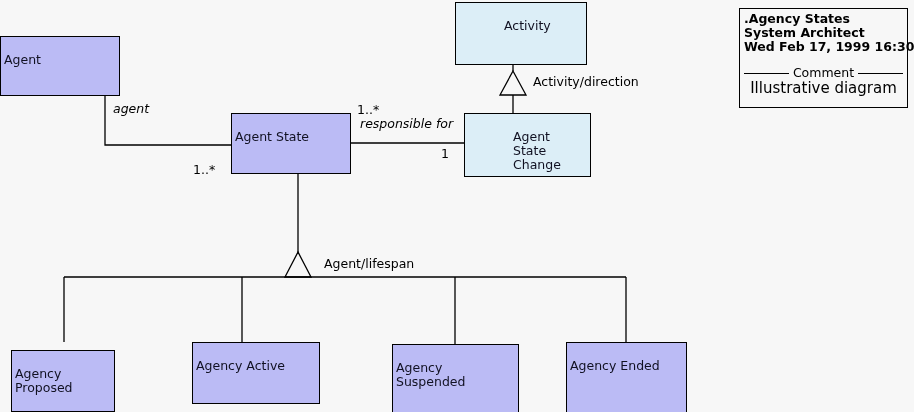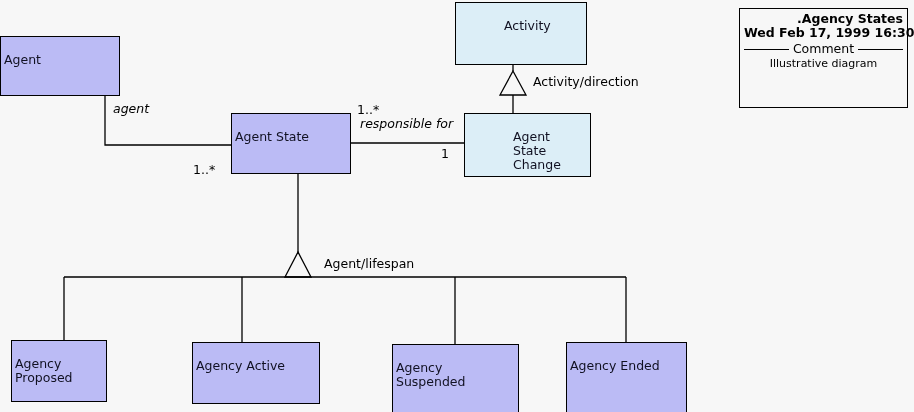--- a/index.html
+++ b/index.html
@@ -57,47 +57,47 @@
     box-sizing: border-box;
     border: 1px solid #000000;
     background: #f7f7f7;
     left: 739px;
     top: 8px;
     width: 169px;
     height: 100px;
     padding: 3px 4px 0 4px;
   }
   .title-block .tb-line {
-    text-align: right;
+    text-align: left;
     font-size: 12.5px;
     font-weight: bold;
     line-height: 14px;
     color: #000000;
     white-space: nowrap;
   }
   .tb-sep {
     display: flex;
     align-items: center;
     gap: 4px;
-    margin-top: 2px;
+    margin-top: 12px;
   }
   .tb-sep .rule {
     flex: 1 1 auto;
     height: 0;
     border-top: 1px solid #000000;
   }
   .tb-sep .cap {
     font-size: 12.5px;
     line-height: 14px;
     color: #000000;
     white-space: nowrap;
   }
   .tb-note {
     text-align: center;
-    font-size: 11px;
+    font-size: 15px;
     line-height: 14px;
     color: #000000;
     margin-top: 1px;
     white-space: nowrap;
   }
 </style>
 </head>
 <body>
 
 <div id="canvas">
@@ -139,21 +139,21 @@
 
   <div class="uml-class cyan" style="left:455px; top:2px; width:132px; height:63px;">
     <span>Activity</span>
   </div>
 
   <div class="uml-class cyan" style="left:464px; top:113px; width:127px; height:64px;">
     <span>Agent State
 Change</span>
   </div>
 
-  <div class="uml-class" style="left:11px; top:340px; width:96px; height:62px;">
+  <div class="uml-class" style="left:11px; top:350px; width:104px; height:62px;">
     <span>Agency Proposed</span>
   </div>
 
   <div class="uml-class" style="left:192px; top:342px; width:128px; height:62px;">
     <span>Agency Active</span>
   </div>
 
   <div class="uml-class" style="left:392px; top:344px; width:127px; height:72px;">
     <span>Agency Suspended</span>
   </div>
@@ -171,20 +171,21 @@
   <div class="edge-label role" style="left:360px; top:117px;">responsible for</div>
 
   <div class="edge-label mult" style="left:441px; top:147px;">1</div>
 
   <div class="edge-label" style="left:533px; top:75px;">Activity/direction</div>
 
   <div class="edge-label" style="left:324px; top:257px;">Agent/lifespan</div>
 
   <div class="title-block">
     <div class="tb-line">.Agency States</div>
+    <div class="tb-line">System Architect</div>
     <div class="tb-line">Wed Feb 17, 1999  16:30</div>
     <div class="tb-sep">
       <span class="rule"></span>
       <span class="cap">Comment</span>
       <span class="rule"></span>
     </div>
     <div class="tb-note">Illustrative diagram</div>
   </div>
 
 </div>

